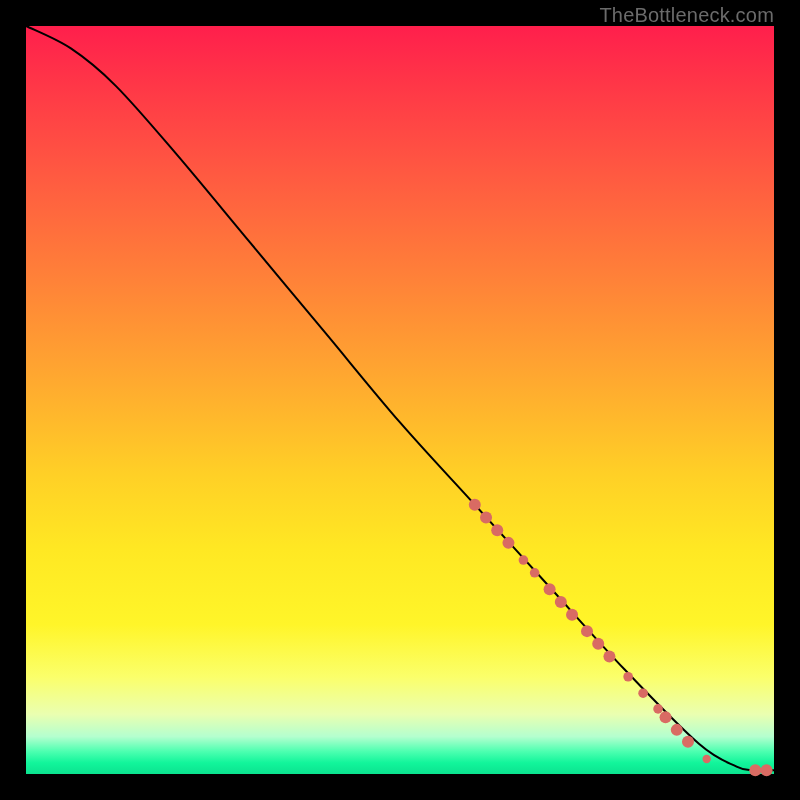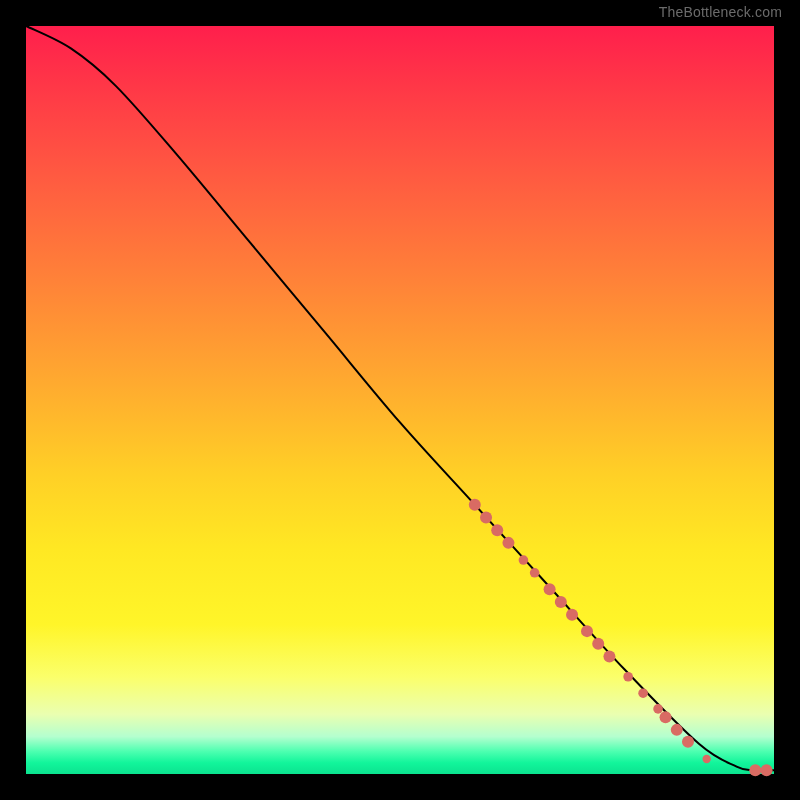--- a/index.html
+++ b/index.html
@@ -13,23 +13,23 @@
   }
   .frame {
     position: relative;
     width: 800px;
     height: 800px;
     background: #000;
   }
   .watermark {
     position: absolute;
     top: 4px;
-    right: 18px;
+    right: 26px;
     color: #6b6b6b;
-    font-size: 14px;
+    font-size: 20px;
     font-weight: 500;
     letter-spacing: 0.2px;
   }
   .plot-outer {
     position: absolute;
     left: 26px;
     top: 26px;
     width: 748px;
     height: 748px;
     background: #000;

